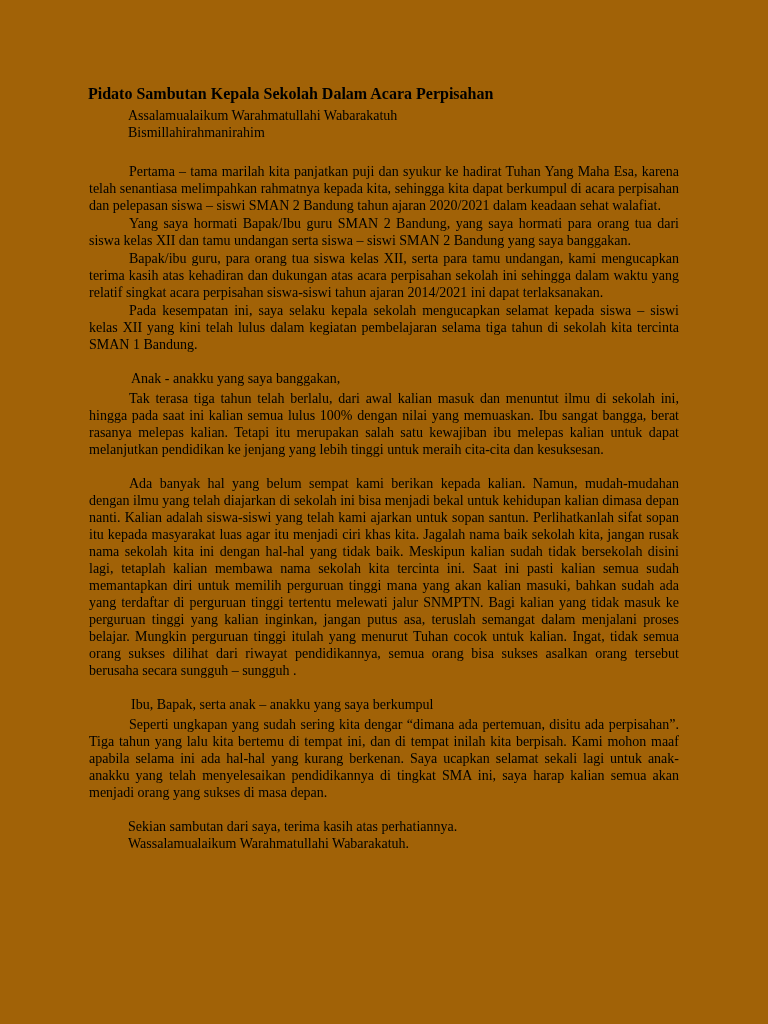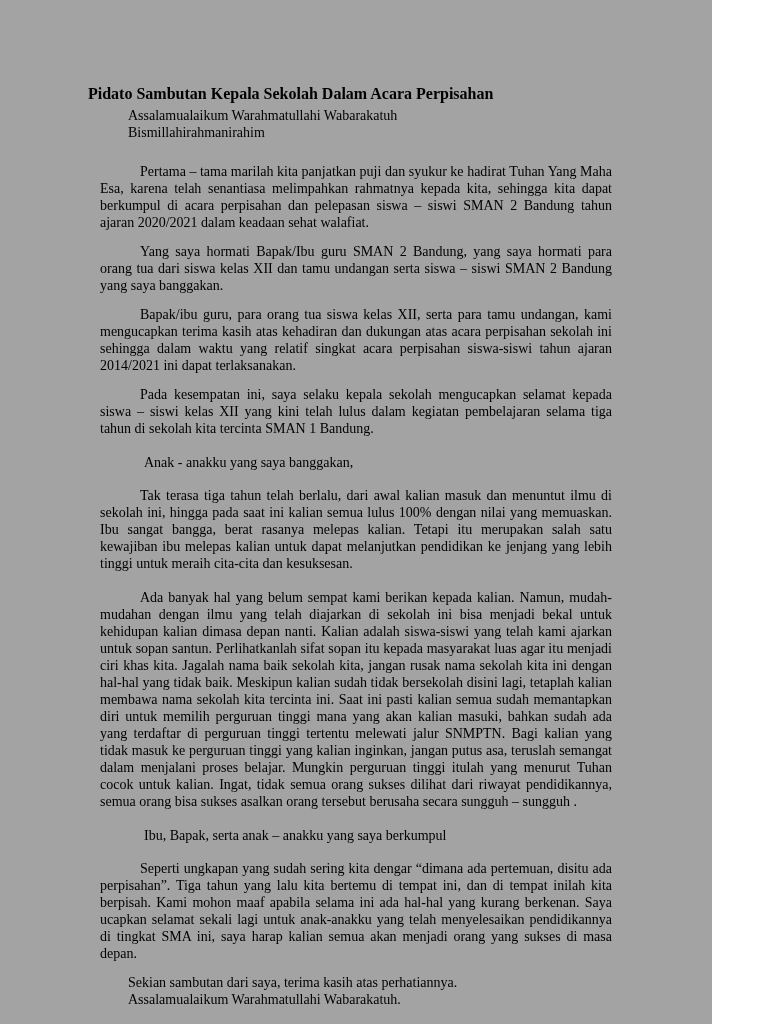--- a/index.html
+++ b/index.html
@@ -2,58 +2,58 @@
 <html><head>
 <meta charset="utf-8">
 <style>
   html, body {
     margin: 0;
     padding: 0;
     background: #ffffff;
   }
   .page {
     position: relative;
-    width: 712px;
+    width: 768px;
     height: 1024px;
     box-sizing: border-box;
-    background: #a3a3a3;
+    background: #a16207;
     color: #000000;
     padding: 84px 88px 0 88px;
     font-family: "Liberation Serif", "DejaVu Serif", serif;
     font-size: 14px;
     line-height: 17px;
     overflow: hidden;
   }
   .title {
     font-size: 16px;
     font-weight: bold;
     line-height: 20px;
     margin: 0 0 3px 0;
   }
   .indent-line {
     margin: 0;
     text-indent: 40px;
   }
   .body-para {
-    margin: 12px;
+    margin: 1px;
     text-indent: 40px;
     text-align: justify;
   }
   .section-heading {
-    margin: 16px;
+    margin: 3px;
     text-indent: 40px;
   }
   .section {
     margin-top: 17px;
   }
   .opening-block {
     margin-top: 22px;
   }
   .closing-block {
-    margin-top: 2px;
+    margin-top: 17px;
   }
 </style>
 </head>
 <body>
 
 <div class="page">
 
   <h1 class="title">Pidato Sambutan Kepala Sekolah Dalam Acara Perpisahan</h1>
 
   <p class="indent-line">Assalamualaikum Warahmatullahi Wabarakatuh</p>
@@ -75,16 +75,16 @@
     <p class="body-para">Ada banyak hal yang belum sempat kami berikan kepada kalian. Namun, mudah-mudahan dengan ilmu yang telah diajarkan di sekolah ini bisa menjadi bekal untuk kehidupan kalian dimasa depan nanti. Kalian adalah siswa-siswi yang telah kami ajarkan untuk sopan santun. Perlihatkanlah sifat sopan itu kepada masyarakat luas agar itu menjadi ciri khas kita. Jagalah nama baik sekolah kita, jangan rusak nama sekolah kita ini dengan hal-hal yang tidak baik. Meskipun kalian sudah tidak bersekolah disini lagi, tetaplah kalian membawa nama sekolah kita tercinta ini. Saat ini pasti kalian semua sudah memantapkan diri untuk memilih perguruan tinggi mana yang akan kalian masuki, bahkan sudah ada yang terdaftar di perguruan tinggi tertentu melewati jalur SNMPTN. Bagi kalian yang tidak masuk ke perguruan tinggi yang kalian inginkan, jangan putus asa, teruslah semangat dalam menjalani proses belajar. Mungkin perguruan tinggi itulah yang menurut Tuhan cocok untuk kalian. Ingat, tidak semua orang sukses dilihat dari riwayat pendidikannya, semua orang bisa sukses asalkan orang tersebut berusaha secara sungguh – sungguh .</p>
   </div>
 
   <div class="section">
     <p class="section-heading">Ibu, Bapak, serta anak – anakku yang saya berkumpul</p>
     <p class="body-para">Seperti ungkapan yang sudah sering kita dengar “dimana ada pertemuan, disitu ada perpisahan”. Tiga tahun yang lalu kita bertemu di tempat ini, dan di tempat inilah kita berpisah. Kami mohon maaf apabila selama ini ada hal-hal yang kurang berkenan. Saya ucapkan selamat sekali lagi untuk anak-anakku yang telah menyelesaikan pendidikannya di tingkat SMA ini, saya harap kalian semua akan menjadi orang yang sukses di masa depan.</p>
   </div>
 
   <div class="closing-block">
     <p class="indent-line">Sekian sambutan dari saya, terima kasih atas perhatiannya.</p>
-    <p class="indent-line">Assalamualaikum Warahmatullahi Wabarakatuh.</p>
+    <p class="indent-line">Wassalamualaikum Warahmatullahi Wabarakatuh.</p>
   </div>
 
 </div>
 
 </body></html>

